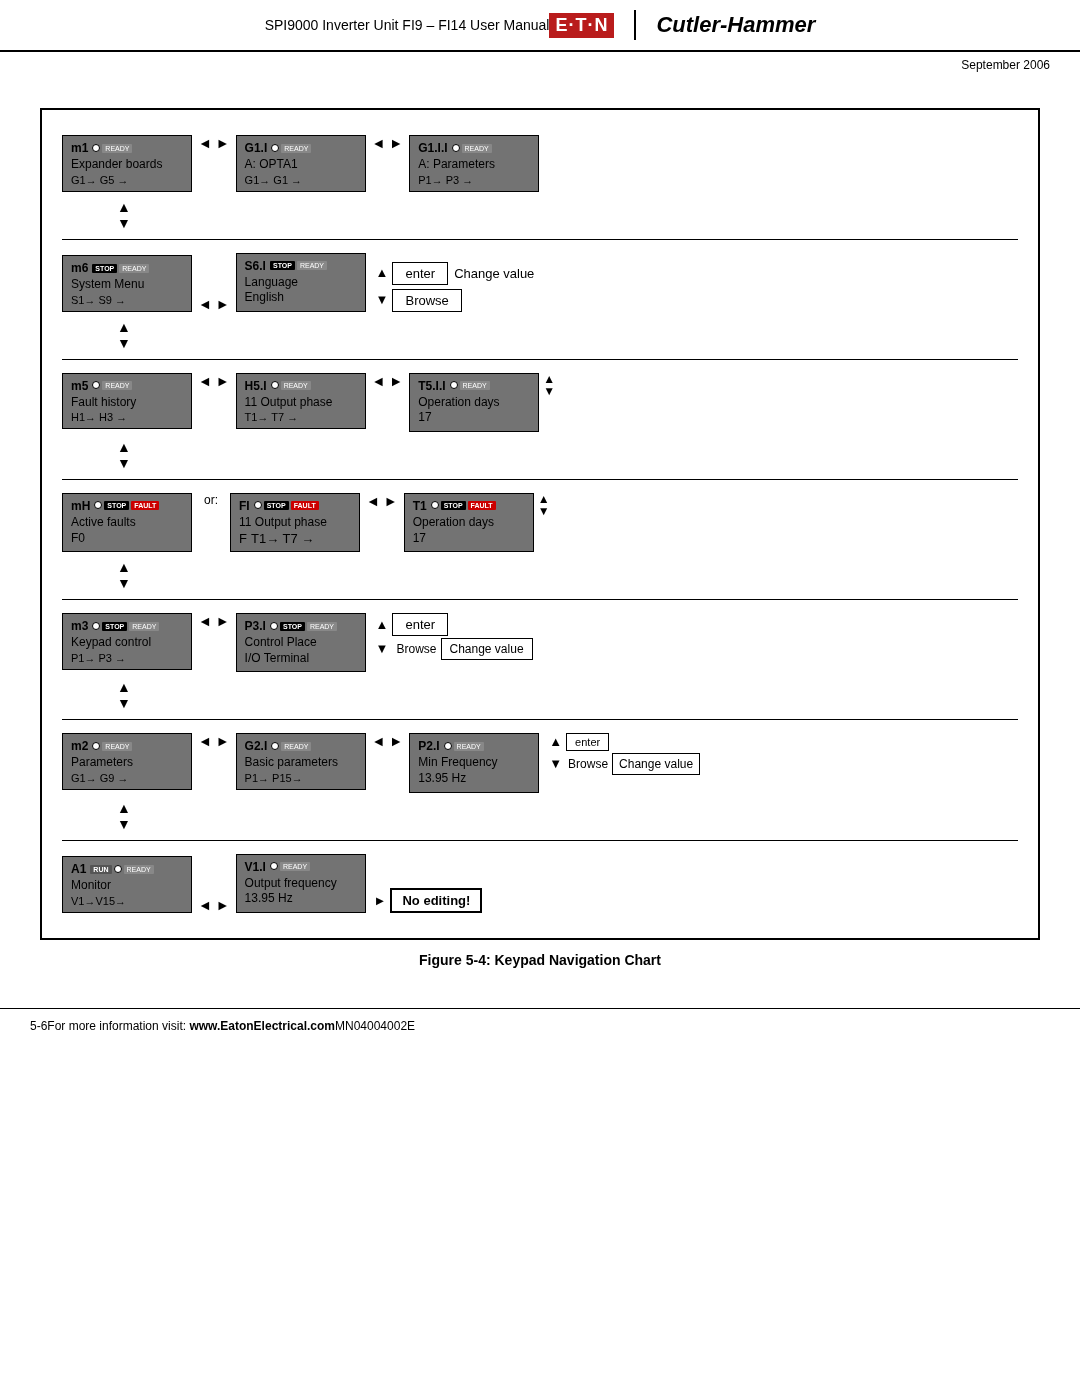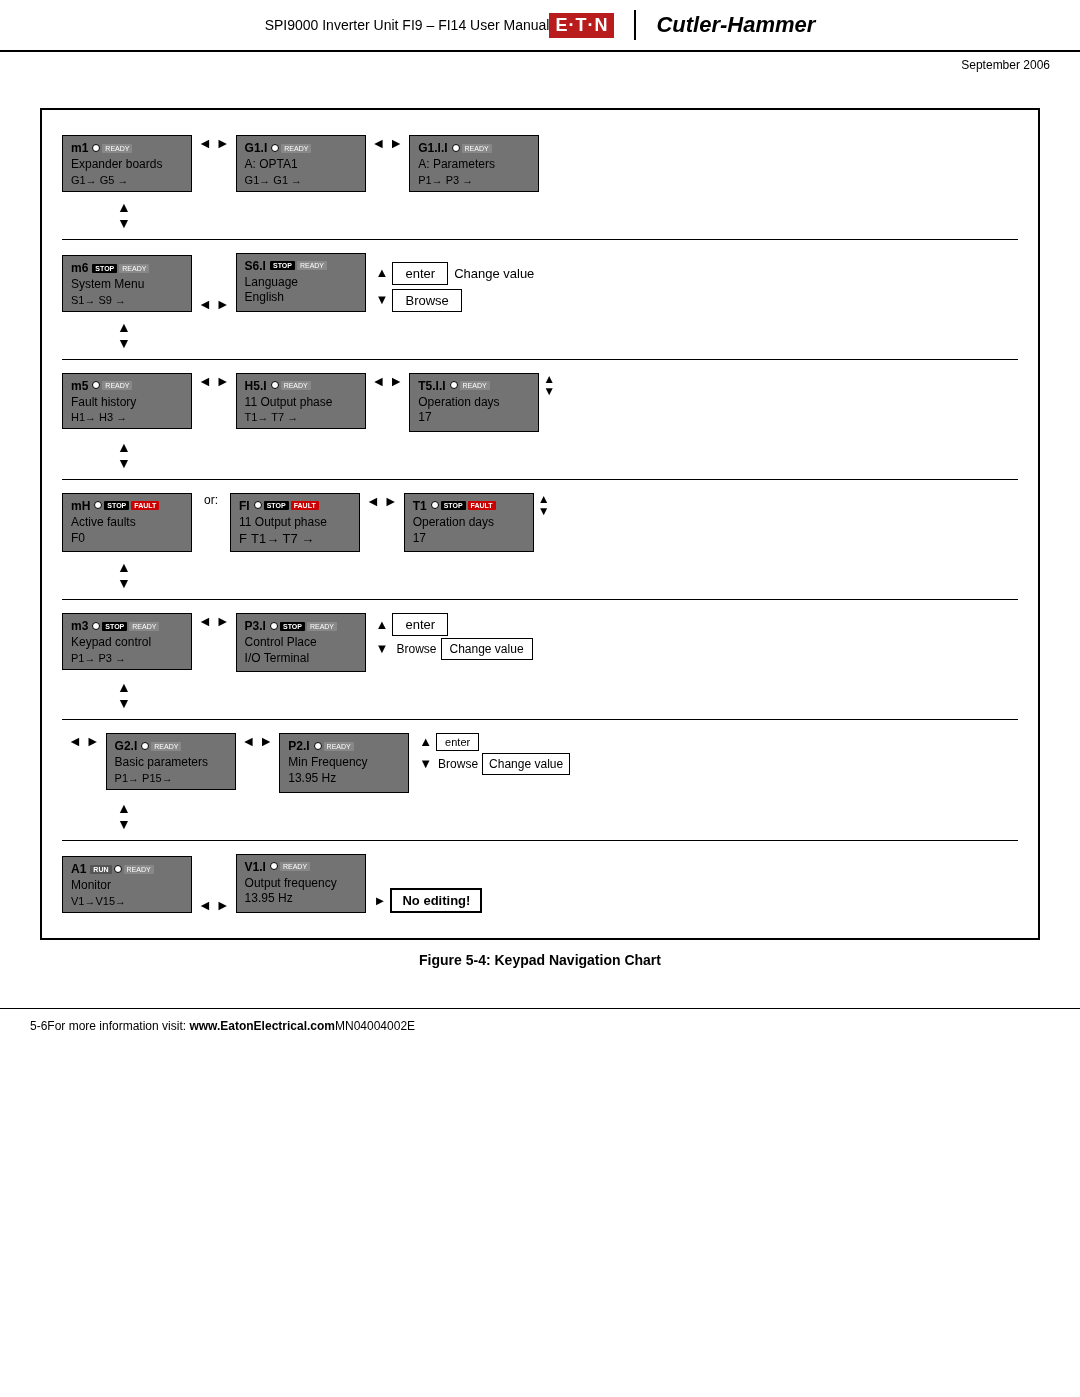--- a/index.html
+++ b/index.html
@@ -489,20 +489,31 @@
       </div>
     </div>
 
     <div class="vertical-arrows">▲<br>▼</div>
 
     <hr class="h-separator">
 
     <div class="chart-section">
       <div class="flex-row" style="align-items:flex-start;">
 
+        <div class="device-box">
+          <div class="device-header">
+            <span class="device-id">m2</span>
+            <div class="status-bar">
+              <span class="status-led"></span>
+              <span class="status-btn-light">READY</span>
+            </div>
+          </div>
+          <div class="device-label">Parameters</div>
+          <div class="device-range">G1→ G9 →</div>
+        </div>
 
         <span class="arrow-left">◄ ►</span>
 
         <div class="device-box">
           <div class="device-header">
             <span class="device-id">G2.I</span>
             <div class="status-bar">
               <span class="status-led"></span>
               <span class="status-btn-light">READY</span>
             </div>

